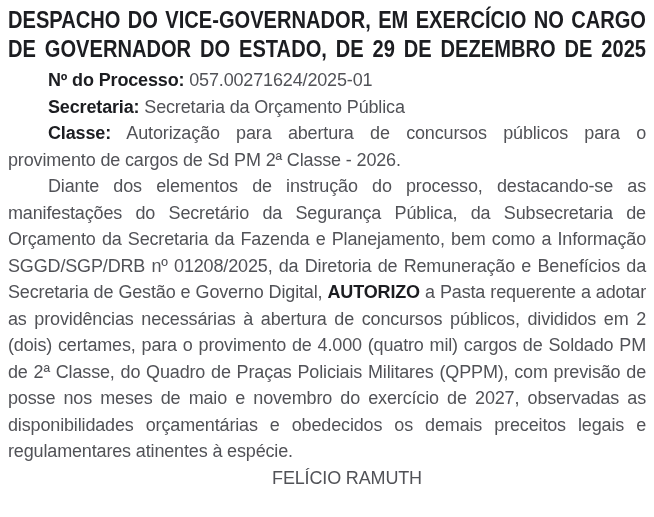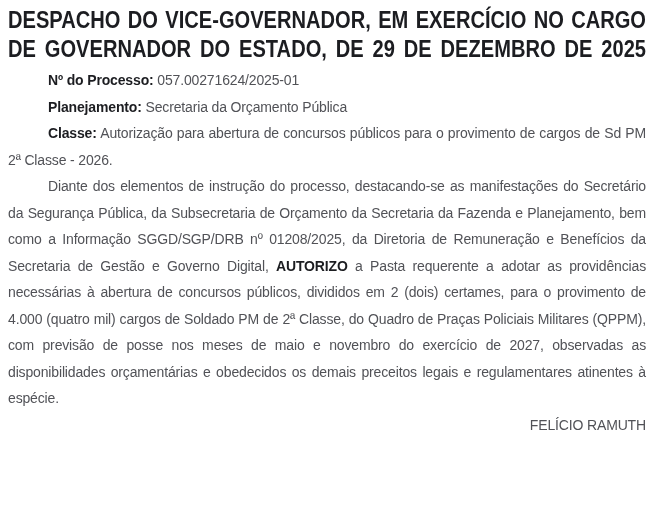--- a/index.html
+++ b/index.html
@@ -25,45 +25,45 @@
     font-size: 23px;
     line-height: 29px;
     font-weight: bold;
     color: #1c1d21;
     text-align: justify;
     text-align-last: justify;
     letter-spacing: 0;
   }
   .para {
     margin: 0;
-    font-size: 14px;
+    font-size: 18px;
     line-height: 26.5px;
     color: #515257;
     text-align: justify;
     text-indent: 40px;
     letter-spacing: -0.15px;
   }
   .label, .authorize {
     font-weight: bold;
     color: #1c1d21;
   }
   .signature {
-    text-align: right;
+    text-align: center;
   }
 </style>
 </head>
 <body>
 
 <div class="page">
 
   <h1 class="title">DESPACHO DO VICE-GOVERNADOR, EM EXERCÍCIO NO CARGO DE GOVERNADOR DO ESTADO, DE 29 DE DEZEMBRO DE 2025</h1>
 
   <p class="para"><span class="label">Nº do Processo:</span> <span>057.00271624/2025-01</span></p>
 
-  <p class="para"><span class="label">Planejamento:</span> <span>Secretaria da Orçamento Pública</span></p>
+  <p class="para"><span class="label">Secretaria:</span> <span>Secretaria da Orçamento Pública</span></p>
 
   <p class="para"><span class="label">Classe:</span> <span>Autorização para abertura de concursos públicos para o provimento de cargos de Sd PM 2ª Classe - 2026.</span></p>
 
   <p class="para"><span>Diante dos elementos de instrução do processo, destacando-se as manifestações do Secretário da Segurança Pública, da Subsecretaria de Orçamento da Secretaria da Fazenda e Planejamento, bem como a Informação SGGD/SGP/DRB nº 01208/2025, da Diretoria de Remuneração e Benefícios da Secretaria de Gestão e Governo Digital, </span><span class="authorize">AUTORIZO</span><span> a Pasta requerente a adotar as providências necessárias à abertura de concursos públicos, divididos em 2 (dois) certames, para o provimento de 4.000 (quatro mil) cargos de Soldado PM de 2ª Classe, do Quadro de Praças Policiais Militares (QPPM), com previsão de posse nos meses de maio e novembro do exercício de 2027, observadas as disponibilidades orçamentárias e obedecidos os demais preceitos legais e regulamentares atinentes à espécie.</span></p>
 
   <p class="para signature">FELÍCIO RAMUTH</p>
 
 </div>
 
 </body></html>

